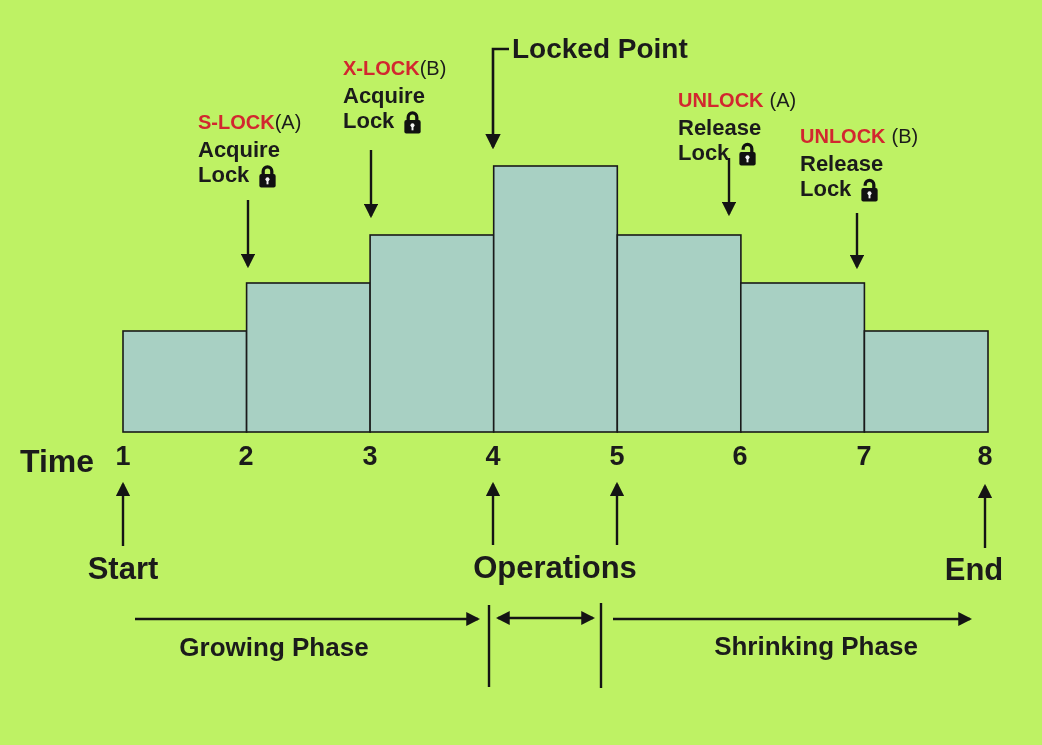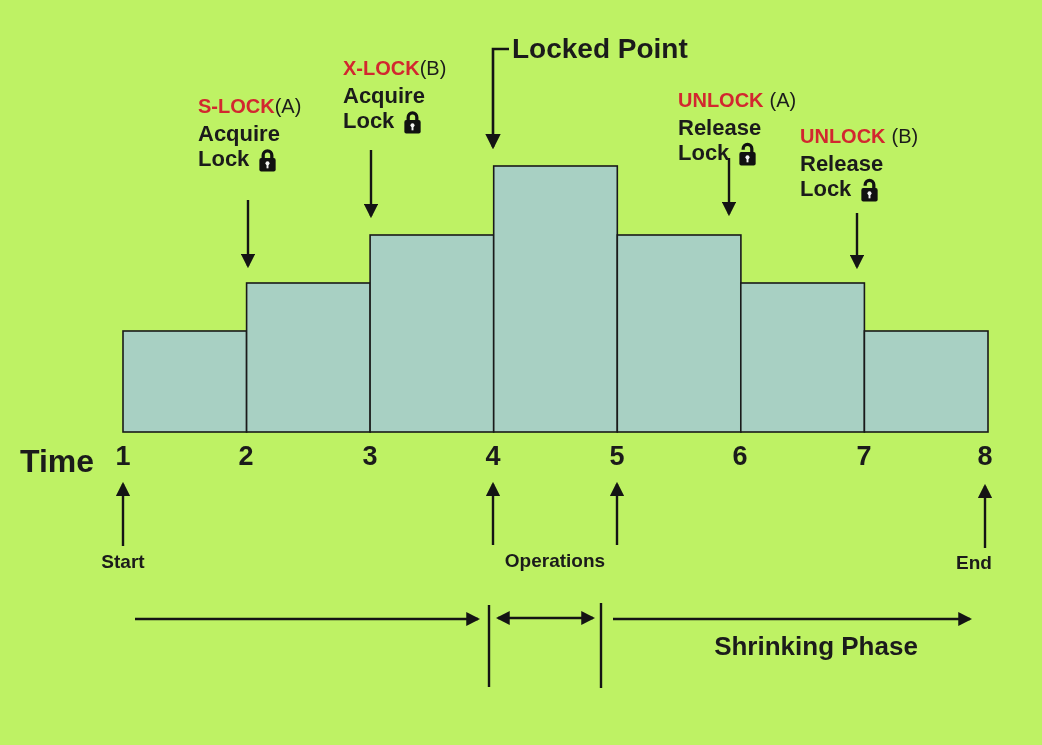--- a/index.html
+++ b/index.html
@@ -24,21 +24,21 @@
   .tagline { font-size: 20px; font-weight: bold; margin-bottom: 3px; }
   .tag-red { color: #d2272f; }
   .operand { color: #1b1b1b; font-weight: normal; }
   .operand.spaced { margin-left: 6px; }
   .action { font-size: 22px; font-weight: bold; display: flex; align-items: flex-start; }
   .lock-svg { margin-left: 7px; display: inline-block; }
 
   .locked-point { font-size: 28px; font-weight: bold; }
   .axis-label { font-size: 32px; font-weight: bold; }
   .tick-num { font-size: 27px; font-weight: bold; }
-  .marker-label { font-size: 19px; font-weight: bold; }
+  .marker-label { font-size: 31px; font-weight: bold; }
   .phase-label { font-size: 26px; font-weight: bold; line-height: 1.25; }
 </style>
 </head>
 <body>
 
 <div class="stage">
 
   <svg class="layer" viewBox="0 0 1042 745">
     <defs>
       <marker id="ah" viewBox="0 0 10 10" refX="8.5" refY="5" markerWidth="6" markerHeight="6" orient="auto-start-reverse">
@@ -69,21 +69,21 @@
 
     <line x1="135" y1="619" x2="478" y2="619" stroke="#141414" stroke-width="2.3" marker-end="url(#ah)"></line>
     <line x1="489" y1="605" x2="489" y2="687" stroke="#141414" stroke-width="2.4"></line>
     <line x1="498" y1="618" x2="593" y2="618" stroke="#141414" stroke-width="2.3" marker-start="url(#ah)" marker-end="url(#ah)"></line>
     <line x1="601" y1="603" x2="601" y2="688" stroke="#141414" stroke-width="2.4"></line>
     <line x1="613" y1="619" x2="970" y2="619" stroke="#141414" stroke-width="2.3" marker-end="url(#ah)"></line>
   </svg>
 
   <div class="abs locked-point" style="left:512px; top:33px;">Locked Point</div>
 
-  <div class="ann" style="left:198px; top:95px;">
+  <div class="ann" style="left:198px; top:111px;">
     <div class="tagline"><span class="tag-red">S-LOCK</span><span class="operand">(A)</span></div>
     <div class="action">
         <span>Acquire</span>
       </div>
     <div class="action">
       <span>Lock</span>
       <svg class="lock-svg" width="23" height="27" viewBox="0 0 24 28">
         <path d="M7.5,13 V9.5 a4.5,4.5 0 0 1 9,0 V13" fill="none" stroke="#111" stroke-width="3.4"></path>
         <rect x="3.5" y="12.5" width="17" height="14" rx="2" fill="#111"></rect>
         <circle cx="12" cy="18" r="2.1" fill="#f2f2f1"></circle>
@@ -148,15 +148,16 @@
   <div class="abs tick-num ctr" style="left:493px; top:441px;">4</div>
   <div class="abs tick-num ctr" style="left:617px; top:441px;">5</div>
   <div class="abs tick-num ctr" style="left:740px; top:441px;">6</div>
   <div class="abs tick-num ctr" style="left:864px; top:441px;">7</div>
   <div class="abs tick-num ctr" style="left:985px; top:441px;">8</div>
 
   <div class="abs marker-label ctr" style="left:123px; top:551px;">Start</div>
   <div class="abs marker-label ctr" style="left:555px; top:550px;">Operations</div>
   <div class="abs marker-label ctr" style="left:974px; top:552px;">End</div>
 
+  <div class="abs phase-label ctr" style="left:274px; top:631px;">Growing Phase</div>
   <div class="abs phase-label ctr" style="left:780px; top:630px;margin-left:36px;">Shrinking Phase</div>
 
 </div>
 
 </body></html>

